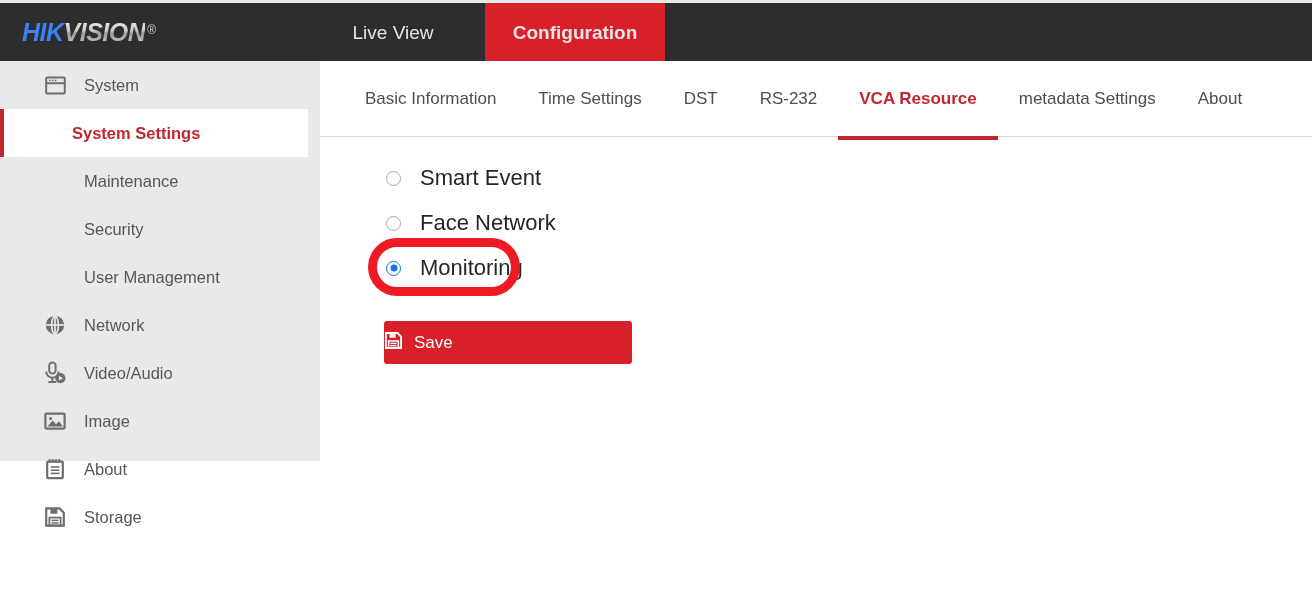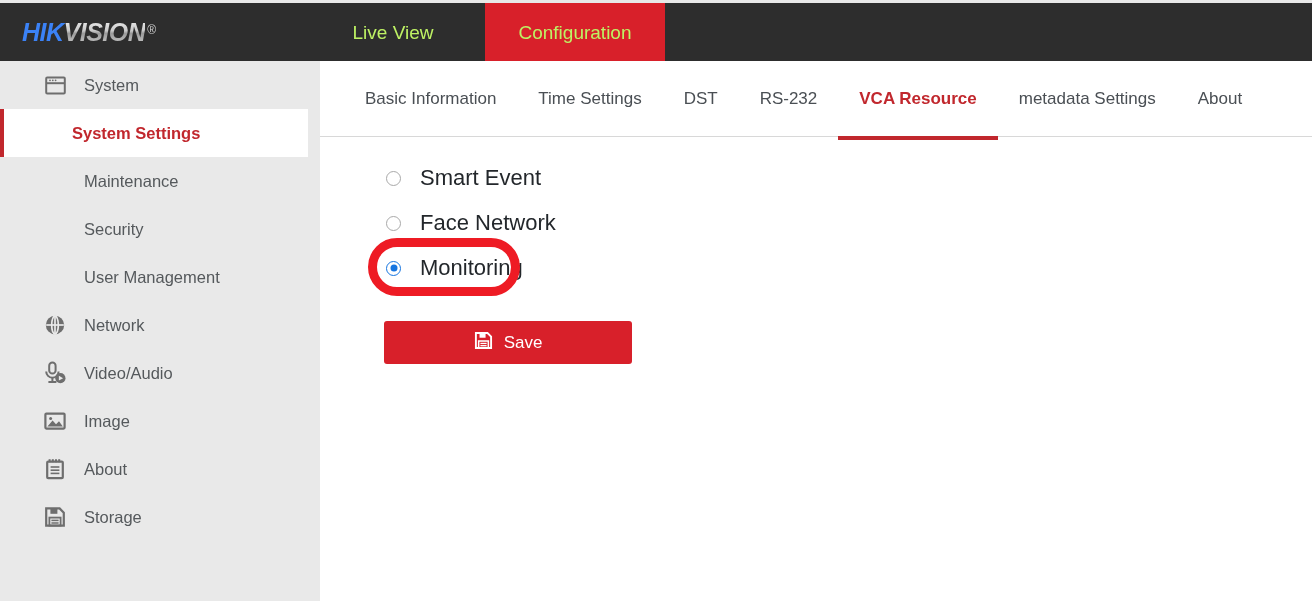--- a/index.html
+++ b/index.html
@@ -39,33 +39,33 @@
     -webkit-text-fill-color: transparent; color: #bdbdbd;
   }
   .logo .reg {
     color: #cfcfcf; font-size: 12px; font-style: normal;
     font-weight: normal; vertical-align: 7px; margin-left: 2px;
   }
 
   .nav-tab {
     position: absolute; top: 0; height: 60px;
     display: flex; align-items: center; justify-content: center;
-    font-size: 19px; color: #bef264;
+    font-size: 19px; color: #e5e5e5;
     cursor: pointer; user-select: none;
   }
   .nav-tab.liveview { left: 320px; width: 146px; }
   .nav-tab.config {
     left: 485px; width: 180px;
-    background: #d8202a; font-weight: normal;
+    background: #d8202a; font-weight: bold;
   }
 
   
   .sidebar {
     position: absolute; top: 61px; left: 0;
-    width: 320px; height: 540px;
+    width: 320px; height: 400px;
     background: #e9e9e9;
   }
   .side-row {
     position: relative;
     height: 48px;
     display: flex; align-items: center;
     cursor: pointer; user-select: none;
   }
   .side-row .ico {
     position: absolute; left: 42px; top: 50%;
@@ -163,21 +163,21 @@
     pointer-events: none;
   }
 
   
   .save-wrap { padding: 22px 0 0 64px; }
   .save-btn {
     width: 248px; height: 43px;
     background: #d8202a; border: none; border-radius: 3px;
     color: #ffffff; font-size: 17px;
     font-family: "Liberation Sans", sans-serif;
-    display: flex; align-items: center; justify-content: center;
+    display: flex; align-items: center; 
     gap: 11px; cursor: pointer; user-select: none;
   }
   .save-btn .savetxt { line-height: 1; }
 </style>
 </head>
 <body>
 
 <div id="app">
 
   <div class="top-strip"></div>

